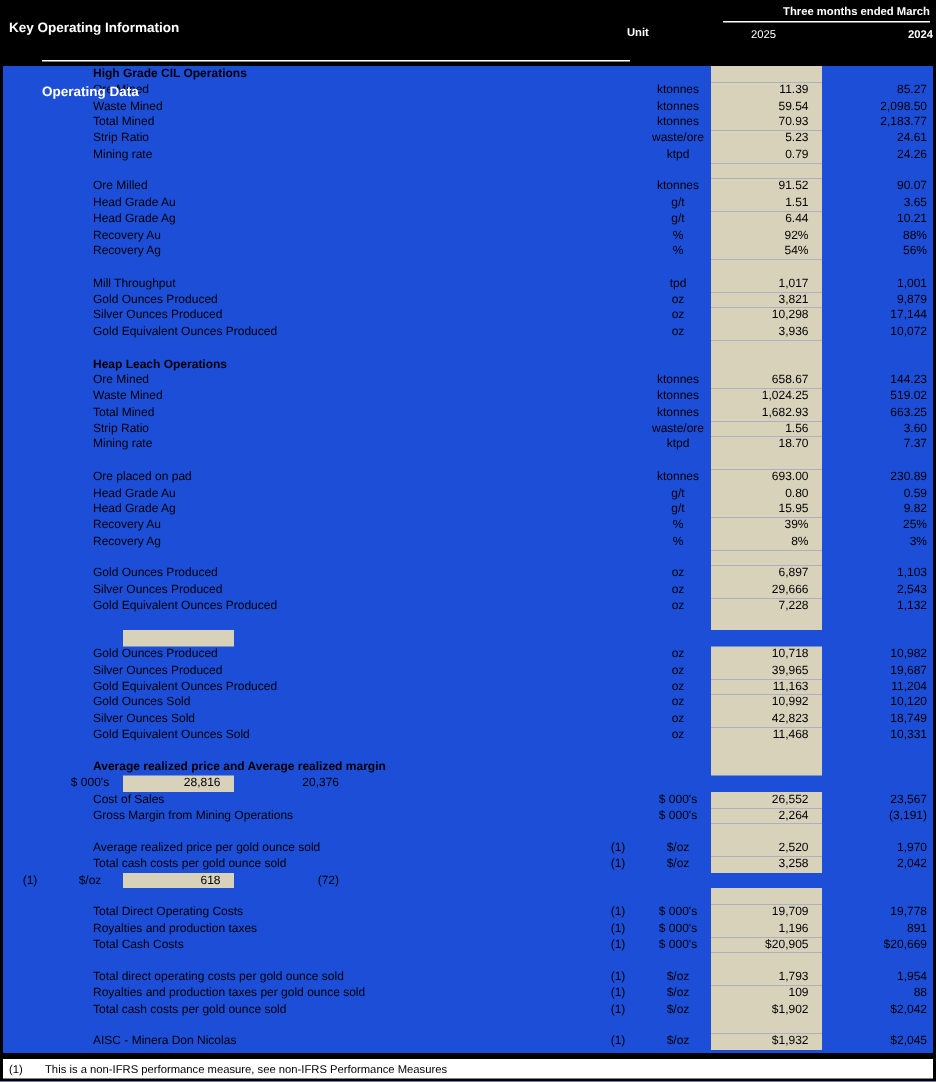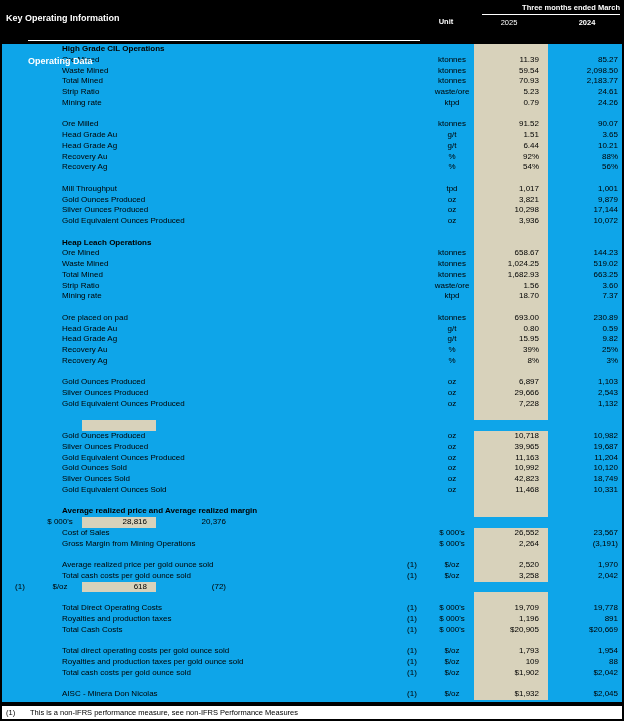--- a/index.html
+++ b/index.html
@@ -10,26 +10,26 @@
     display:flex; flex-direction:column;
     padding-bottom:2px;
   }
   
   .top { position:relative; height:44px; background:var(--header-bg,#000); color:var(--header-text,#fff); flex:none; }
   .top .title    { position:absolute; left:6px;  top:13px; font-size:9px;   font-weight:bold; }
   .top .subtitle { position:absolute; left:28px; top:28px; font-size:9px;   font-weight:bold;margin-top:28px; }
   .top .sub-rule { position:absolute; left:28px; top:40px; width:392px; border-top:1px solid #fff; }
   .top .period   { position:absolute; left:474px; top:3px; width:146px; text-align:right; font-size:7.5px; font-weight:bold; }
   .top .per-rule { position:absolute; left:482px; top:14px; width:138px; border-top:1px solid #fff; }
-  .top .unit-h   { position:absolute; left:418px; top:17px; width:56px; text-align:center; font-size:7.5px; font-weight:bold; }
+  .top .unit-h   { position:absolute; left:418px; top:17px; width:56px; text-align:left; font-size:7.5px; font-weight:bold; }
   .top .y1       { position:absolute; left:474px; top:18px; width:70px; text-align:center; font-size:7.5px; font-weight:normal; }
-  .top .y2       { position:absolute; left:552px; top:18px; width:70px; text-align:center; font-size:7.5px; font-weight:bold; }
+  .top .y2       { position:absolute; left:552px; top:18px; width:70px; text-align:right; font-size:7.5px; font-weight:bold; }
   
   .tbody {
-    flex:1; margin:0 2px; background:#0ea5e9; overflow:hidden;
+    flex:1; margin:0 2px; background:#1d4ed8; overflow:hidden;
     display:flex; flex-direction:column;
   }
   .row { display:flex; flex:none; height:10.75px; line-height:10.6px; font-size:8px; color:#000; }
   .row .c { flex:none; white-space:nowrap; overflow:hidden; }
   .row .label { flex:1 1 auto; padding-left:60px; }
   .row .ref   { width:36px; text-align:center; }
   .row .unit  { width:44px; text-align:center; }
   .row .v1    { width:74px; text-align:right; padding-right:9px; background:var(--hl,#d8d2bb); }
   .row .v2    { width:74px; text-align:right; padding-right:4px; }
   .row.section .label { font-weight:bold; }

